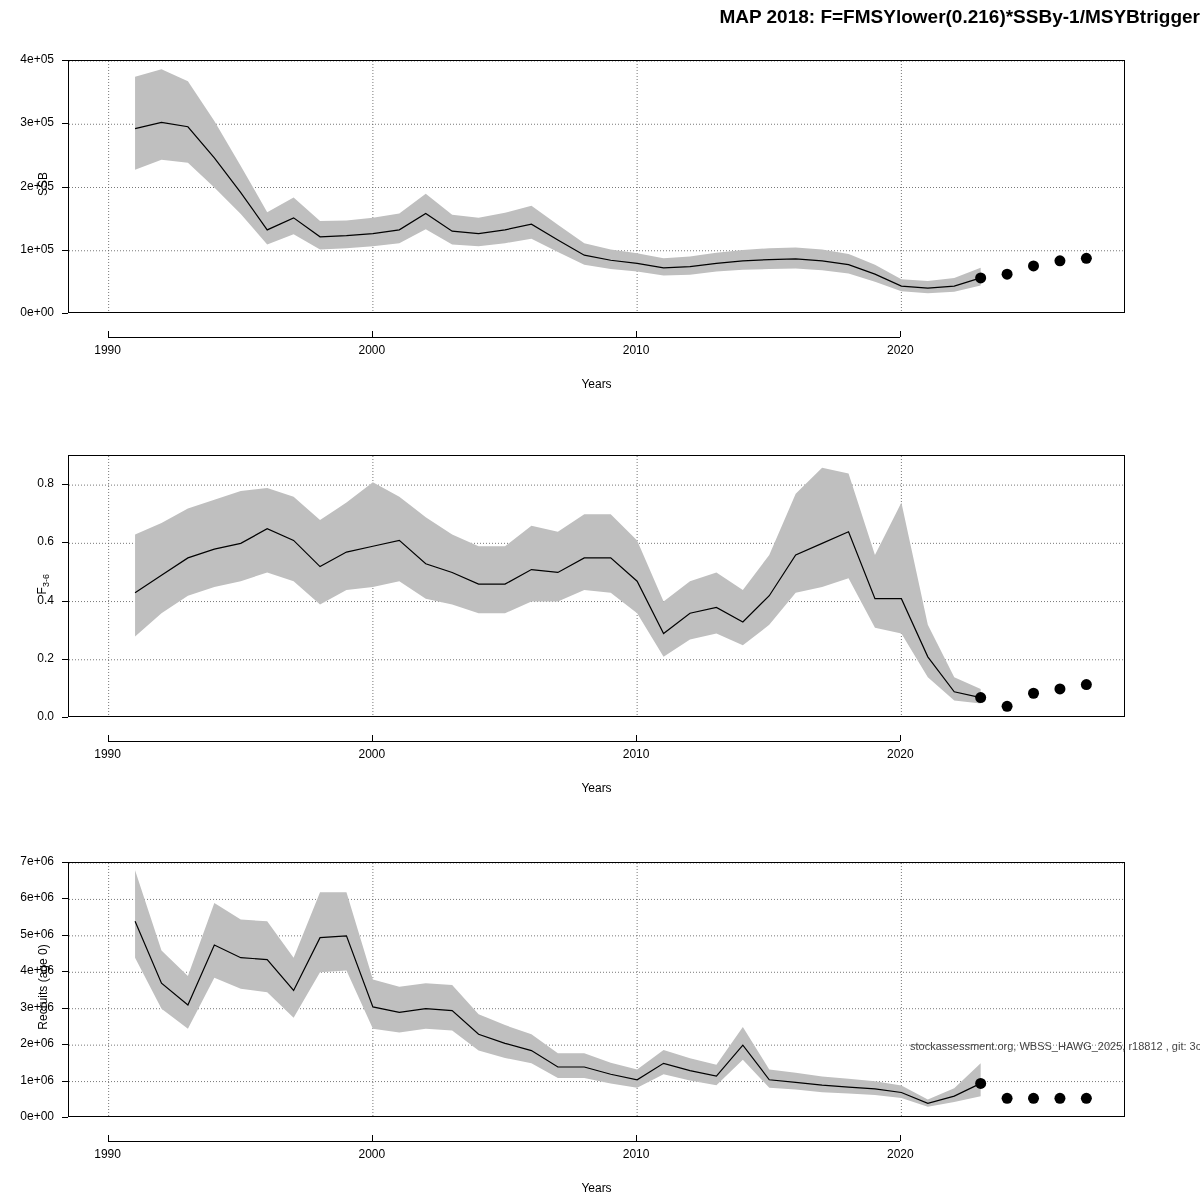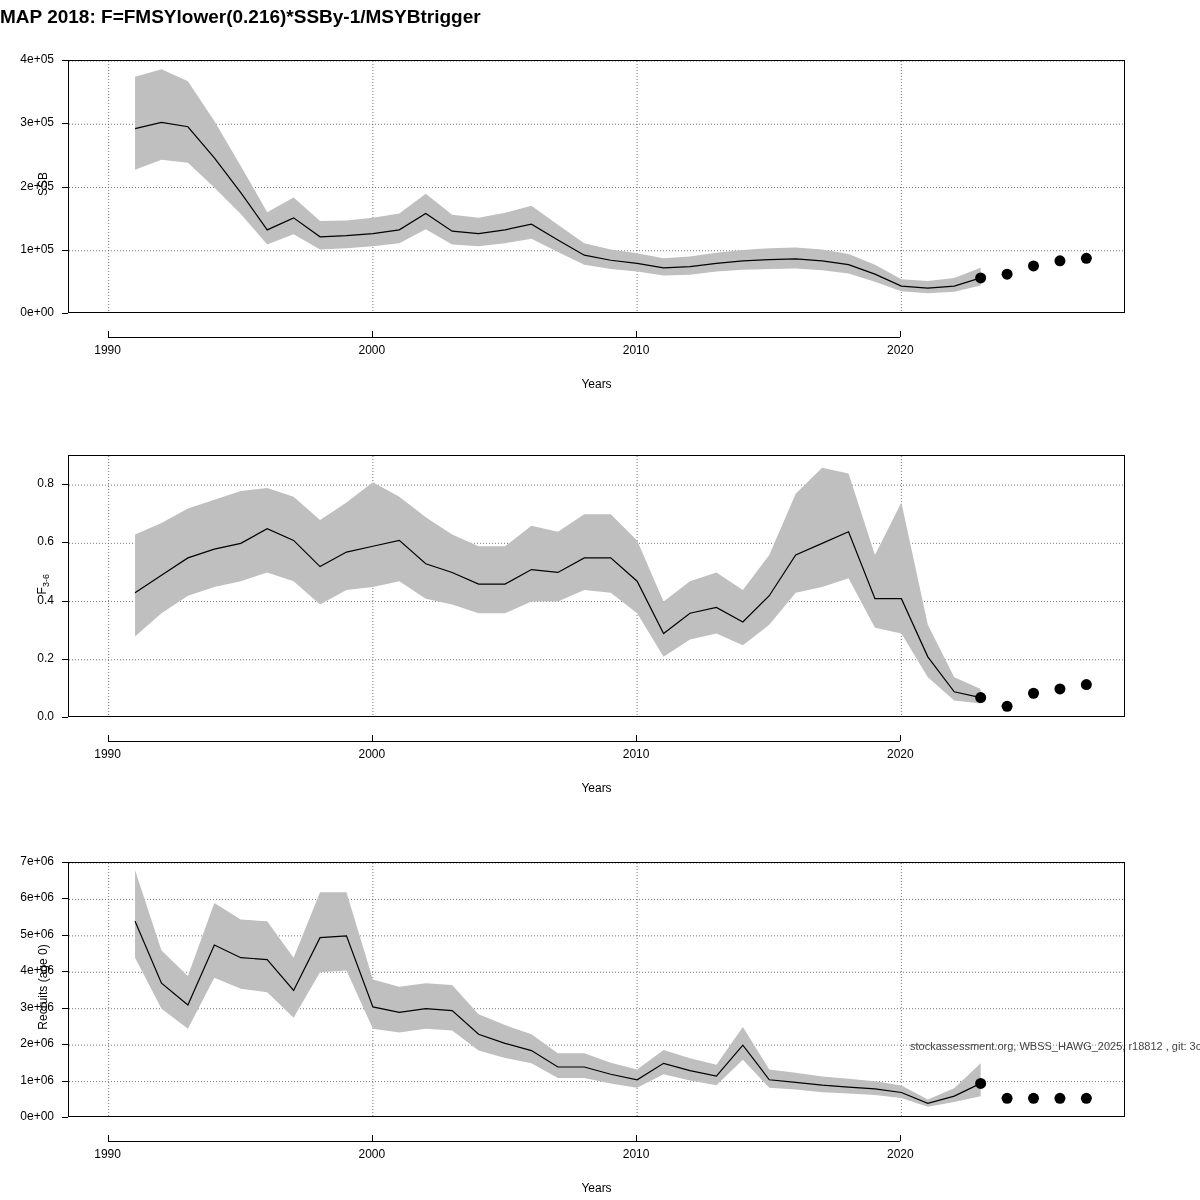--- a/index.html
+++ b/index.html
@@ -13,21 +13,21 @@
     font-family: "Liberation Sans", sans-serif;
     color: #000000;
     position: relative;
     overflow: hidden;
   }
   #page-title {
     position: absolute;
     top: 6px;
     left: 0;
     width: 1200px;
-    text-align: left;
+    text-align: right;
     font-size: 19px;
     font-weight: bold;
     letter-spacing: 0px;
   }
   .panel {
     position: absolute;
     left: 0;
     width: 1200px;
   }
   .plot-box {

